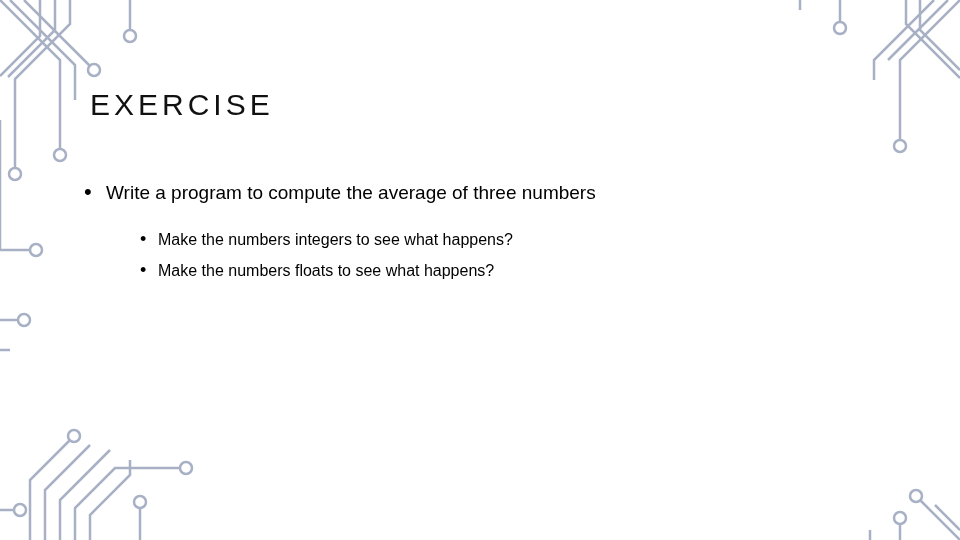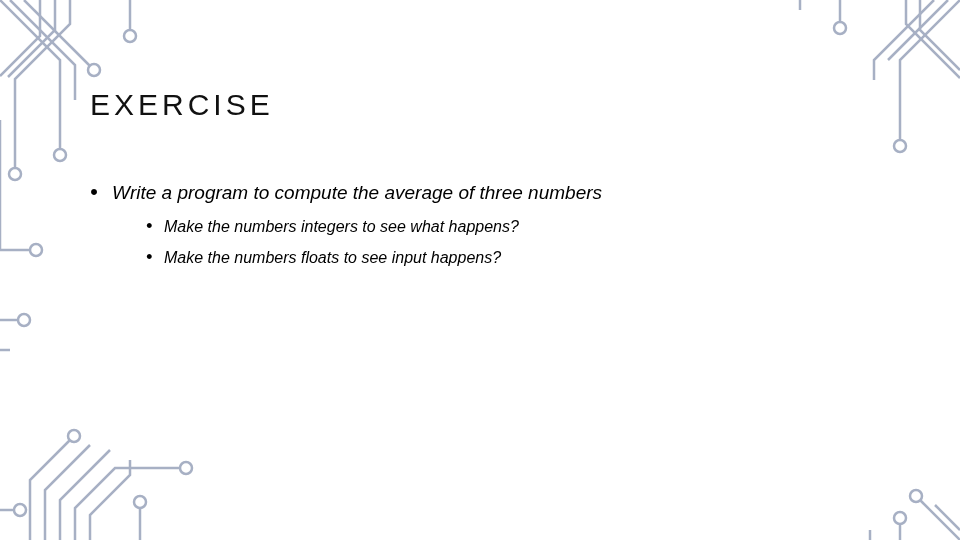--- a/index.html
+++ b/index.html
@@ -24,24 +24,23 @@
     position: absolute;
     left: 90px;
     top: 88px;
     font-size: 30px;
     letter-spacing: 4px;
     font-weight: 400;
     color: #111;
   }
   .content {
     position: absolute;
-    left: 90px;
+    left: 84px;
     top: 180px;
     width: 780px;
-    font-style: italic;
   }
   ul.level1 {
     list-style: none;
     margin: 0; padding: 0;
   }
   ul.level1 > li {
     position: relative;
     padding-left: 22px;
     margin-bottom: 28px;
     font-size: 19px;
@@ -50,21 +49,21 @@
   ul.level1 > li::before {
     content: "•";
     position: absolute;
     left: 0;
     top: -3px;
     font-size: 22px;
     color: #000;
   }
   ul.level2 {
     list-style: none;
-    margin: 10px 0 0 0;
+    margin: 23px 0 0 0;
     padding: 0 0 0 34px;
   }
   ul.level2 > li {
     position: relative;
     padding-left: 18px;
     margin-bottom: 10px;
     font-size: 16px;
     line-height: 1.35;
   }
   ul.level2 > li::before {
@@ -153,20 +152,20 @@
 
   <div class="content">
     <ul class="level1">
       <li>
         <span>Write a program to compute the average of three numbers</span>
         <ul class="level2">
           <li>
             <span>Make the numbers integers to see what happens?</span>
           </li>
           <li>
-            <span>Make the numbers floats to see input happens?</span>
+            <span>Make the numbers floats to see what happens?</span>
           </li>
         </ul>
       </li>
     </ul>
   </div>
 
 </div>
 
 </body></html>

